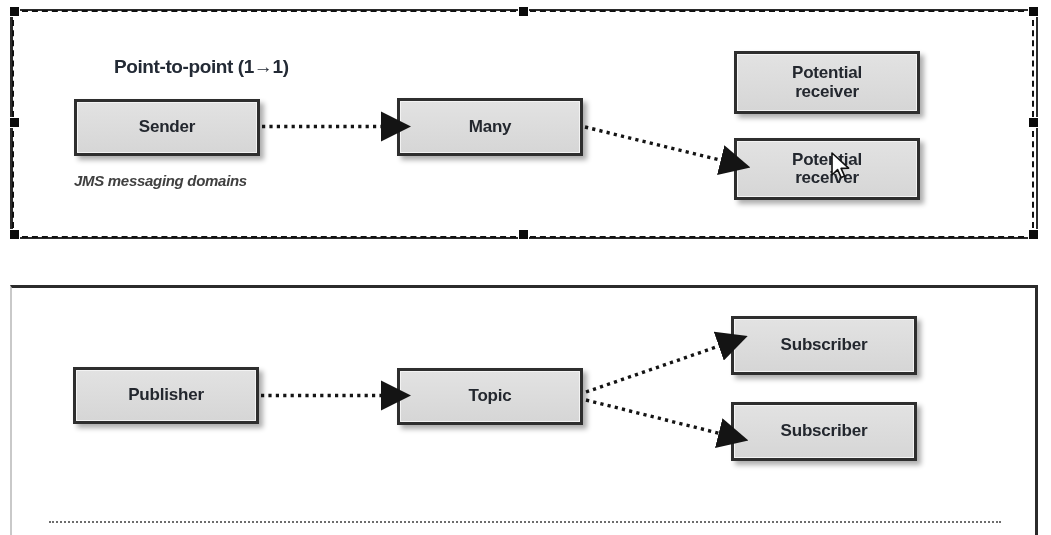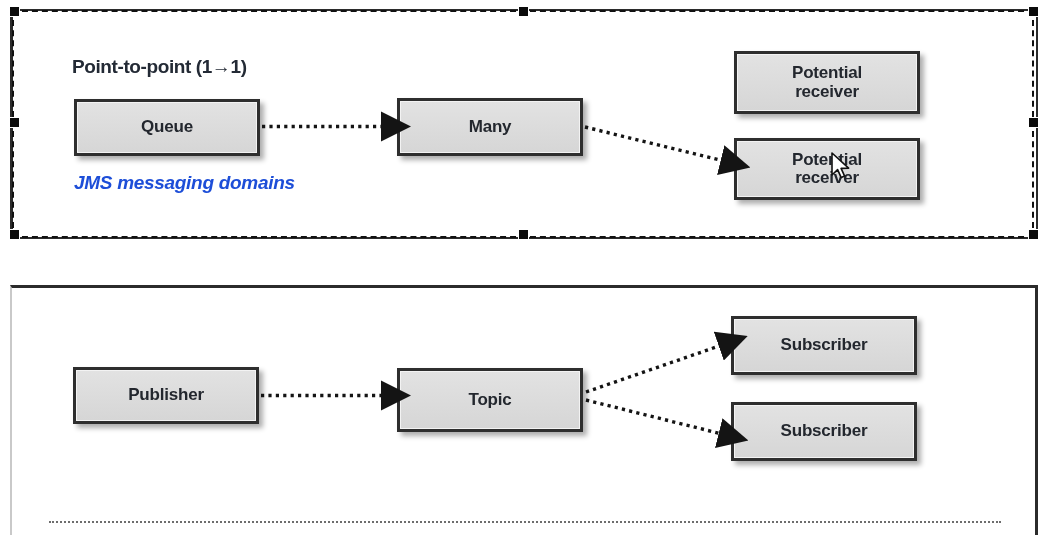--- a/index.html
+++ b/index.html
@@ -70,27 +70,28 @@
   }
 
   .fig-title{
     position:absolute;
     font-weight:700;
     font-size:19px;
     color:#232a35;
     letter-spacing:-0.4px;
     white-space:nowrap;
     font-family:"Liberation Sans", sans-serif;
+    margin-left:42px;
   }
   .fig-caption{
     position:absolute;
     font-style:italic;
     font-weight:700;
-    font-size:19px;
-    color:#1d4ed8;
+    font-size:15px;
+    color:#404040;
     letter-spacing:-0.3px;
     white-space:nowrap;
     font-family:"Liberation Sans", sans-serif;
   }
 
   svg.edges{position:absolute;left:0;top:0;width:1051px;height:535px;overflow:visible;pointer-events:none;}
 
   .sep-line{
     position:absolute;
     height:0;
@@ -103,21 +104,21 @@
 </head>
 <body>
 
 <div class="stage">
 
   <div class="panel" id="panel-pointtopoint"></div>
 
   <div class="fig-title" style="left:72px;top:56px;">Point-to-point (1→1)</div>
 
   <div class="node" id="node-sender" style="left:74px;top:99px;width:186px;height:57px;">
-    <span class="inner">Queue</span>
+    <span class="inner">Sender</span>
   </div>
 
   <div class="node" id="node-queue" style="left:397px;top:98px;width:186px;height:58px;">
     <span class="inner">Many</span>
   </div>
 
   <div class="node" id="node-receiver-1" style="left:734px;top:51px;width:186px;height:63px;">
     <span class="inner">Potential
 receiver</span>
   </div>
@@ -129,21 +130,21 @@
 
   <div class="fig-caption" style="left:74px;top:172px;">JMS messaging domains</div>
 
   <div class="panel" id="panel-pubsub"></div>
 
 
   <div class="node" id="node-publisher" style="left:73px;top:367px;width:186px;height:57px;justify-content:flex-end;">
     <span class="inner">Publisher</span>
   </div>
 
-  <div class="node" id="node-topic" style="left:397px;top:368px;width:186px;height:64px;">
+  <div class="node" id="node-topic" style="left:397px;top:368px;width:186px;height:57px;">
     <span class="inner">Topic</span>
   </div>
 
   <div class="node" id="node-subscriber-1" style="left:731px;top:316px;width:186px;height:59px;">
     <span class="inner">Subscriber</span>
   </div>
 
   <div class="node" id="node-subscriber-2" style="left:731px;top:402px;width:186px;height:59px;">
     <span class="inner">Subscriber</span>
   </div>

